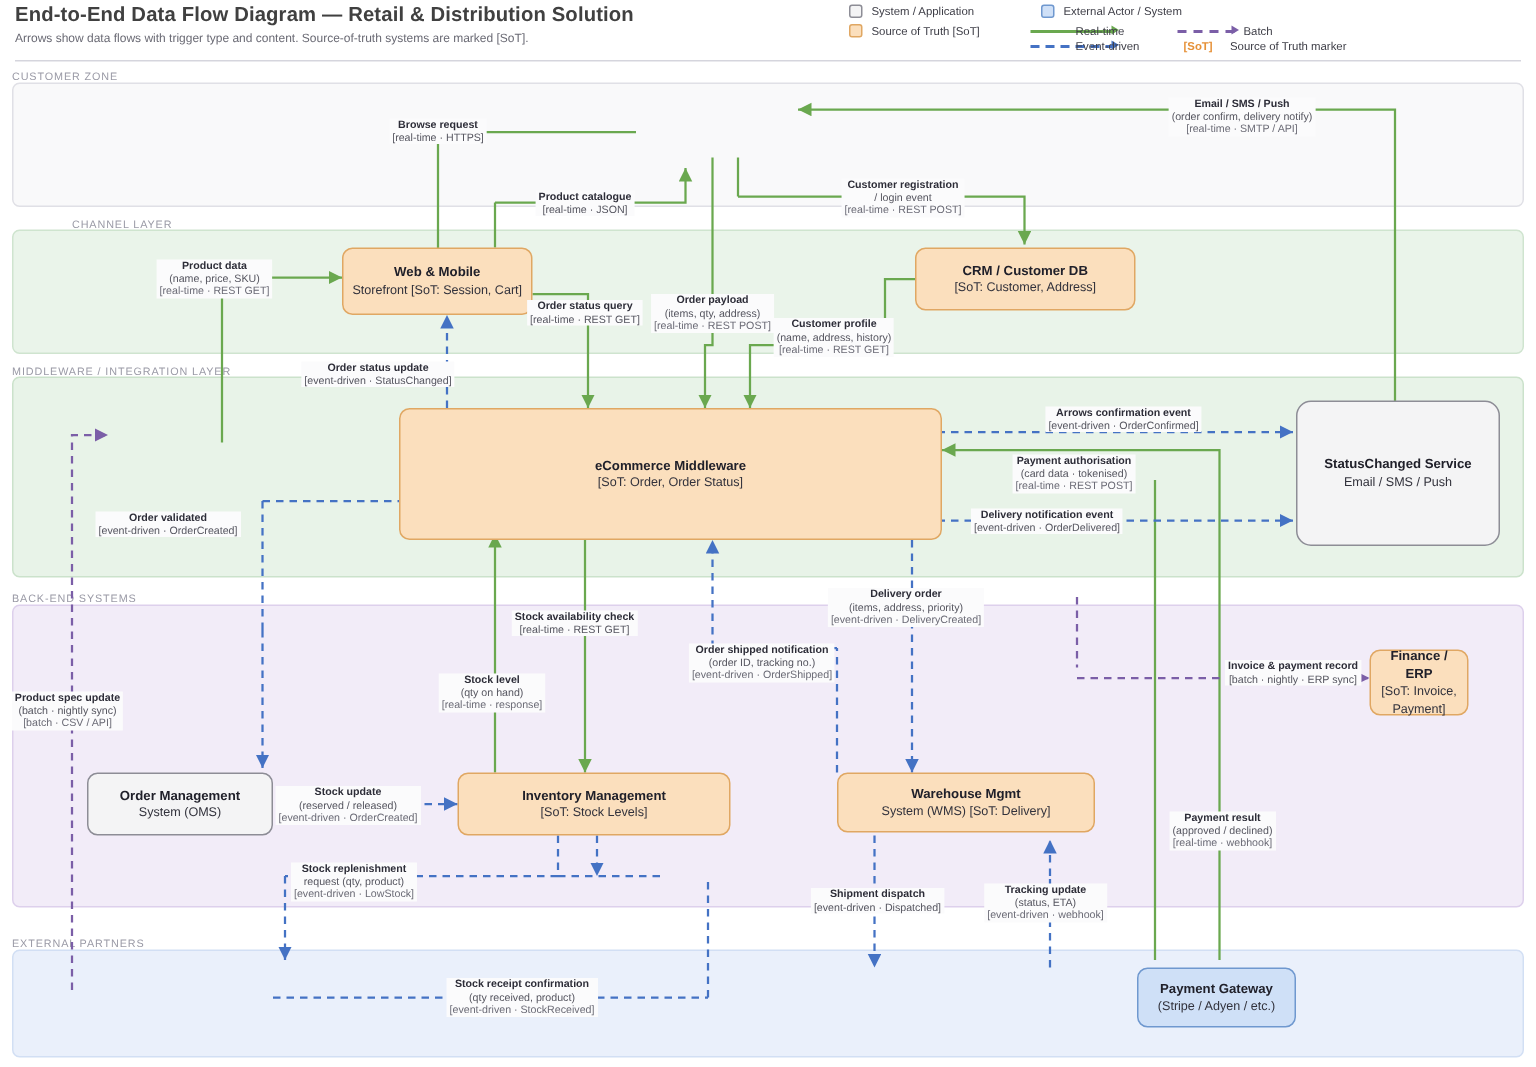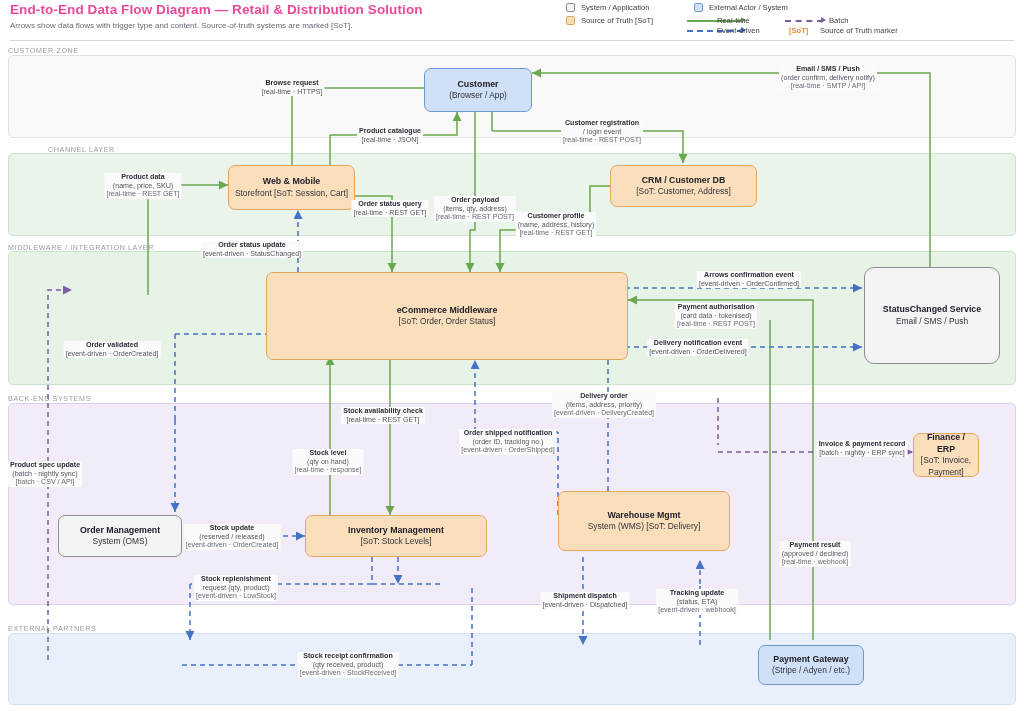--- a/index.html
+++ b/index.html
@@ -7,21 +7,21 @@
   body {
     width:1024px; height:711px; background:#ffffff;
     font-family:"Liberation Sans", sans-serif;
     color:#222; overflow:hidden; position:relative;
   }
   #stage { position:absolute; left:0; top:0; width:1024px; height:711px; }
 
   
   .hdr-title {
     position:absolute; left:10px; top:2px;
-    font-size:13.5px; font-weight:bold; color:#ec4899;
+    font-size:13.5px; font-weight:bold; color:#404040;
     letter-spacing:.1px; white-space:nowrap;
   }
   .hdr-sub {
     position:absolute; left:10px; top:21px;
     font-size:8px; color:#6a6a74; white-space:nowrap;
   }
   .hdr-rule {
     position:absolute; left:10px; top:40px; width:1004px; height:1px;
     background:#d5d5dd;
   }
@@ -213,24 +213,20 @@
     <path class="bn" d="M182,665 L472,665"></path>
     <path class="bn" d="M472,665 L472,584"></path>
     <path class="b" d="M398,557 L398,584"></path>
 
     <path class="b" d="M583,557 L583,645"></path>
 
     <path class="bn" d="M700,645 L700,584"></path>
     <path class="b" d="M700,584 L700,560"></path>
   </svg>
 
-  <div class="node n-external" style="left:424px; top:68px; width:108px; height:44px;">
-    <div class="n1">Customer</div>
-    <div class="n2">(Browser / App)</div>
-  </div>
 
   <div class="node n-sot" style="left:228px; top:165px; width:127px; height:45px;">
     <div class="n1">Web &amp; Mobile</div>
     <div class="n2">Storefront [SoT: Session, Cart]</div>
   </div>
 
   <div class="node n-sot" style="left:610px; top:165px; width:147px; height:42px;">
     <div class="n1">CRM / Customer DB</div>
     <div class="n2">[SoT: Customer, Address]</div>
   </div>
@@ -249,21 +245,21 @@
   <div class="node n-system" style="left:58px; top:515px; width:124px; height:42px;">
     <div class="n1">Order Management</div>
     <div class="n2">System (OMS)</div>
   </div>
 
   <div class="node n-sot" style="left:305px; top:515px; width:182px; height:42px;">
     <div class="n1">Inventory Management</div>
     <div class="n2">[SoT: Stock Levels]</div>
   </div>
 
-  <div class="node n-sot" style="left:558px; top:491px; width:172px; height:60px;justify-content:center;">
+  <div class="node n-sot" style="left:558px; top:515px; width:172px; height:40px;justify-content:center;">
     <div class="n1">Warehouse Mgmt</div>
     <div class="n2">System (WMS) [SoT: Delivery]</div>
   </div>
 
   <div class="node n-sot" style="left:913px; top:433px; width:66px; height:44px;">
     <div class="n1">Finance / ERP</div>
     <div class="n2">[SoT: Invoice,</div>
     <div class="n2">Payment]</div>
   </div>
 

